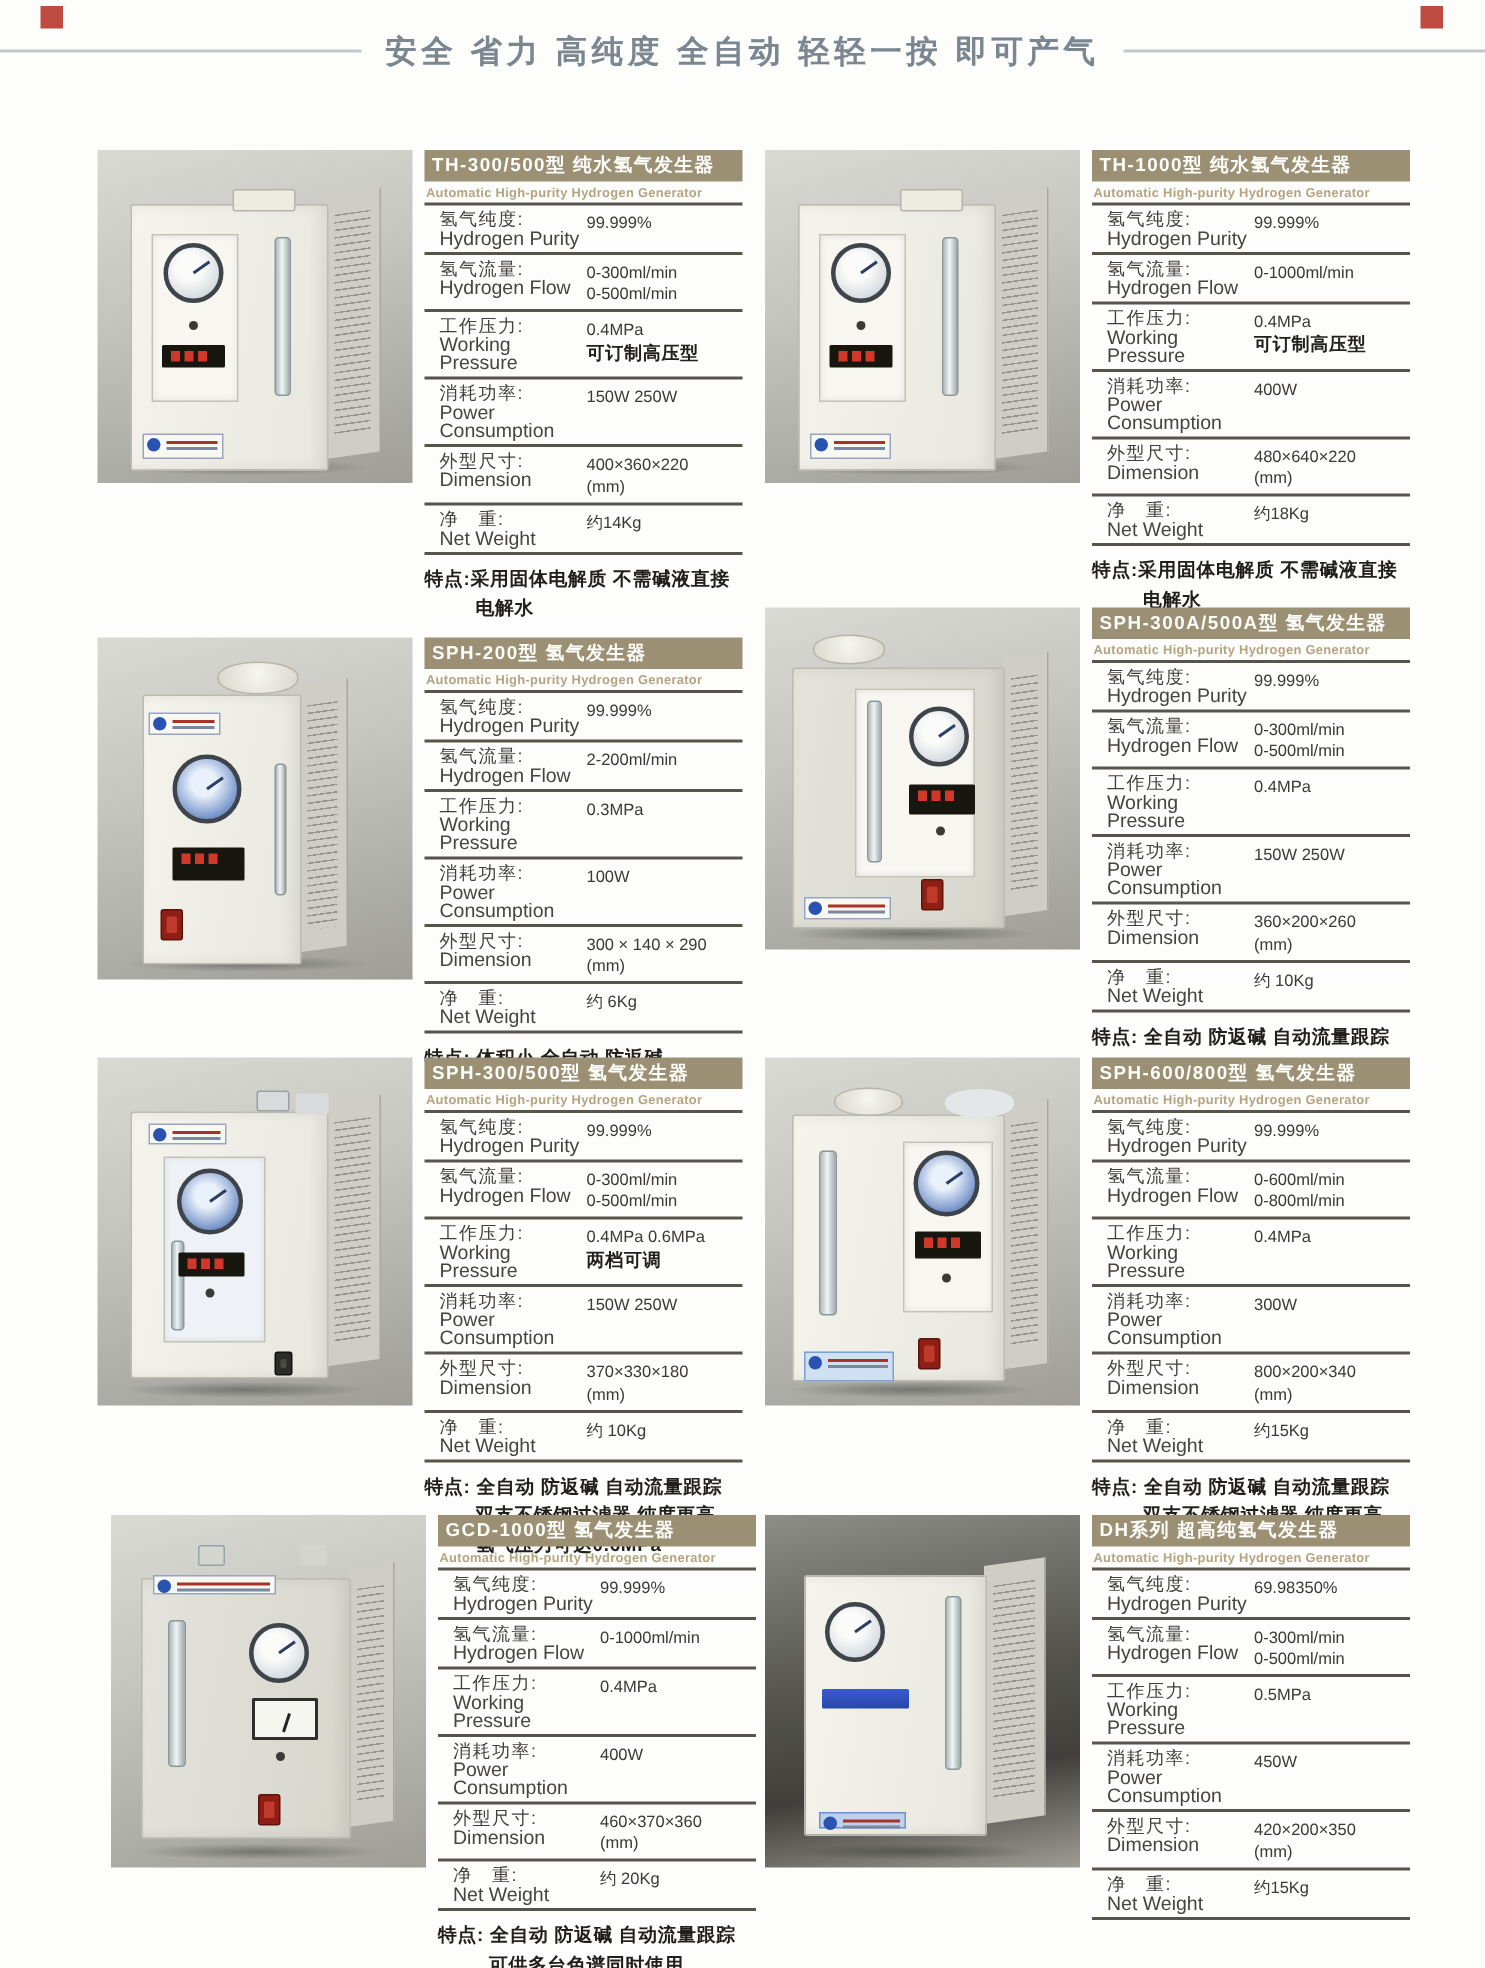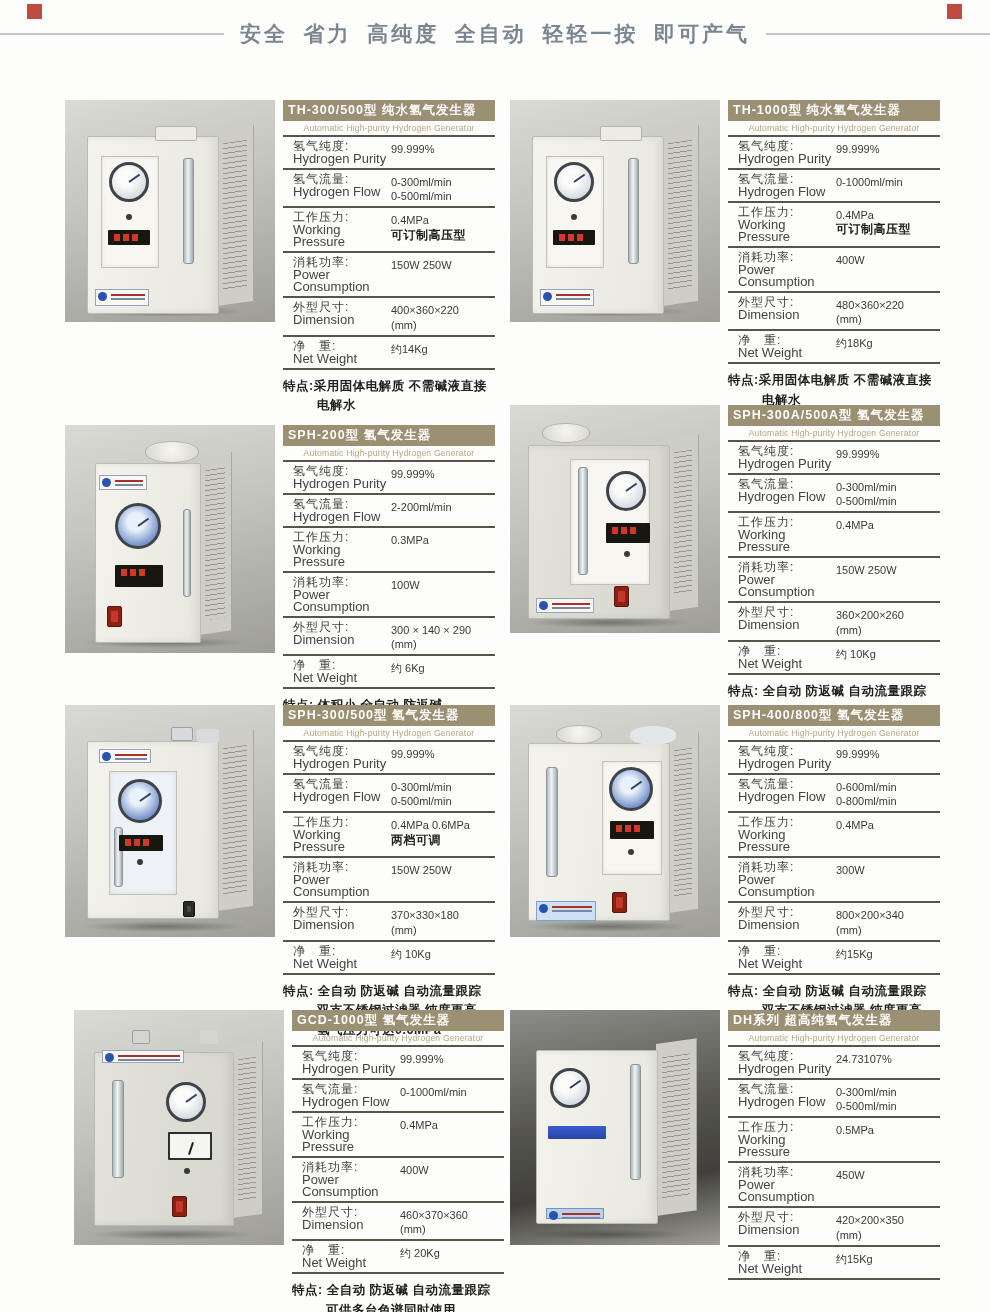--- a/index.html
+++ b/index.html
@@ -9,21 +9,21 @@
     font-family:"Liberation Sans","DejaVu Sans",sans-serif;
     -webkit-font-smoothing:antialiased;
   }
   
   .corner{position:absolute;width:15px;height:15px;background:var(--corner,#bf4a3f);top:4px;}
   .corner.left{left:27px;}
   .corner.right{left:947px;}
   
   .header{position:absolute;top:20px;left:0;right:0;display:flex;align-items:center;gap:16px;}
   .header .line{height:2px;background:#c3c7ca;flex:1;}
-  .header .title{font-size:21px;font-weight:bold;color:#7b8691;letter-spacing:3px;white-space:nowrap;font-family:Liberation Mono, monospace;}
+  .header .title{font-size:21px;font-weight:bold;color:#7b8691;letter-spacing:3px;white-space:nowrap;}
   
   .panel{position:absolute;width:430px;display:flex;gap:8px;}
   .pos-0{left:65px;top:100px}.pos-1{left:510px;top:100px}
   .pos-2{left:65px;top:425px}.pos-3{left:510px;top:405px}
   .pos-4{left:65px;top:705px}.pos-5{left:510px;top:705px}
   .pos-6{left:74px;top:1010px}.pos-7{left:510px;top:1010px}
   
   .photo{
     position:relative;flex:0 0 210px;width:210px;height:224px;overflow:hidden;
     background:linear-gradient(165deg,#dadad5 0%,#c6c6c1 40%,#9e9e97 100%);
@@ -138,22 +138,22 @@
   .dh-dark .m-gauge{left:40px;top:58px;}
   .dh-dark .m-display{left:38px;top:116px;width:58px;height:13px;
     background:linear-gradient(#3a5bd0,#2746a8);}
   .dh-dark .m-display::after{display:none;}
   .dh-dark .m-tube{left:120px;top:54px;height:114px;}
   .dh-dark .m-label{left:36px;bottom:26px;width:56px;height:9px;background:#bcd2ea;border-color:#6f94c9;}
   
   .spec{flex:1;display:flex;flex-direction:column;min-width:0;}
   .spec-title{background:var(--titlebar,#9b8f74);color:#fdfdfa;font-size:12.5px;font-weight:bold;
     letter-spacing:1px;padding:3px 5px 2px;line-height:1.25;white-space:nowrap;}
-  .spec-subtitle{color:var(--subtitle,#b5a480);font-size:8.6px;font-weight:normal;letter-spacing:.2px;
-    padding:2px 1px;border-bottom:2px solid #57544c;white-space:nowrap;text-align:center;}
+  .spec-subtitle{color:var(--subtitle,#b5a480);font-size:8.6px;font-weight:bold;letter-spacing:.2px;
+    padding:2px 1px;border-bottom:2px solid #57544c;white-space:nowrap;}
   .spec-row{display:flex;border-bottom:2px solid #57544c;padding:2px 0 3px 10px;align-items:flex-start;}
   .lbl{flex:0 0 98px;width:98px;}
   .lbl-cn{font-size:12px;line-height:14px;color:#403f3a;letter-spacing:1px;}
   .lbl-en{font-size:13px;line-height:12px;color:#45443f;}
   .val{flex:1;font-size:11px;color:#3a3935;padding-top:3px;line-height:1.3;}
   .v2.bold{font-weight:bold;color:#21201c;font-size:12px;letter-spacing:.5px;}
   .features{margin-top:7px;font-size:12.5px;font-weight:bold;color:#201f1b;line-height:1.55;letter-spacing:.5px;}
   .features .cont{padding-left:34px;}
 </style>
 </head>
@@ -311,21 +311,21 @@
             <div class="v1">400W</div>
 
           </div>
         </div>
         <div class="spec-row">
           <div class="lbl">
             <div class="lbl-cn">外型尺寸:</div>
             <div class="lbl-en">Dimension</div>
           </div>
           <div class="val">
-            <div class="v1">480×360×220</div>
+            <div class="v1">480×640×220</div>
             <div class="v2">(mm)</div>
           </div>
         </div>
         <div class="spec-row">
           <div class="lbl">
             <div class="lbl-cn">净　重:</div>
             <div class="lbl-en">Net Weight</div>
           </div>
           <div class="val">
             <div class="v1">约18Kg</div>
@@ -601,21 +601,21 @@
       <div class="m-cap"></div>
       <div class="m-panel"></div>
       <div class="m-gauge"></div>
       <div class="m-tube"></div>
       <div class="m-display"></div>
       <div class="m-dot"></div>
       <div class="m-switch"></div>
       <div class="m-label"></div>
     </div>
     <div class="spec">
-      <div class="spec-title">SPH-400/800型 氢气发生器</div>
+      <div class="spec-title">SPH-600/800型 氢气发生器</div>
       <div class="spec-subtitle">Automatic High-purity Hydrogen Generator</div>
       <div class="spec-rows">
         <div class="spec-row">
           <div class="lbl">
             <div class="lbl-cn">氢气纯度:</div>
             <div class="lbl-en">Hydrogen Purity</div>
           </div>
           <div class="val">
             <div class="v1">99.999%</div>
 
@@ -778,21 +778,21 @@
     <div class="spec">
       <div class="spec-title">DH系列 超高纯氢气发生器</div>
       <div class="spec-subtitle">Automatic High-purity Hydrogen Generator</div>
       <div class="spec-rows">
         <div class="spec-row">
           <div class="lbl">
             <div class="lbl-cn">氢气纯度:</div>
             <div class="lbl-en">Hydrogen Purity</div>
           </div>
           <div class="val">
-            <div class="v1">24.73107%</div>
+            <div class="v1">69.98350%</div>
 
           </div>
         </div>
         <div class="spec-row">
           <div class="lbl">
             <div class="lbl-cn">氢气流量:</div>
             <div class="lbl-en">Hydrogen Flow</div>
           </div>
           <div class="val">
             <div class="v1">0-300ml/min</div>

